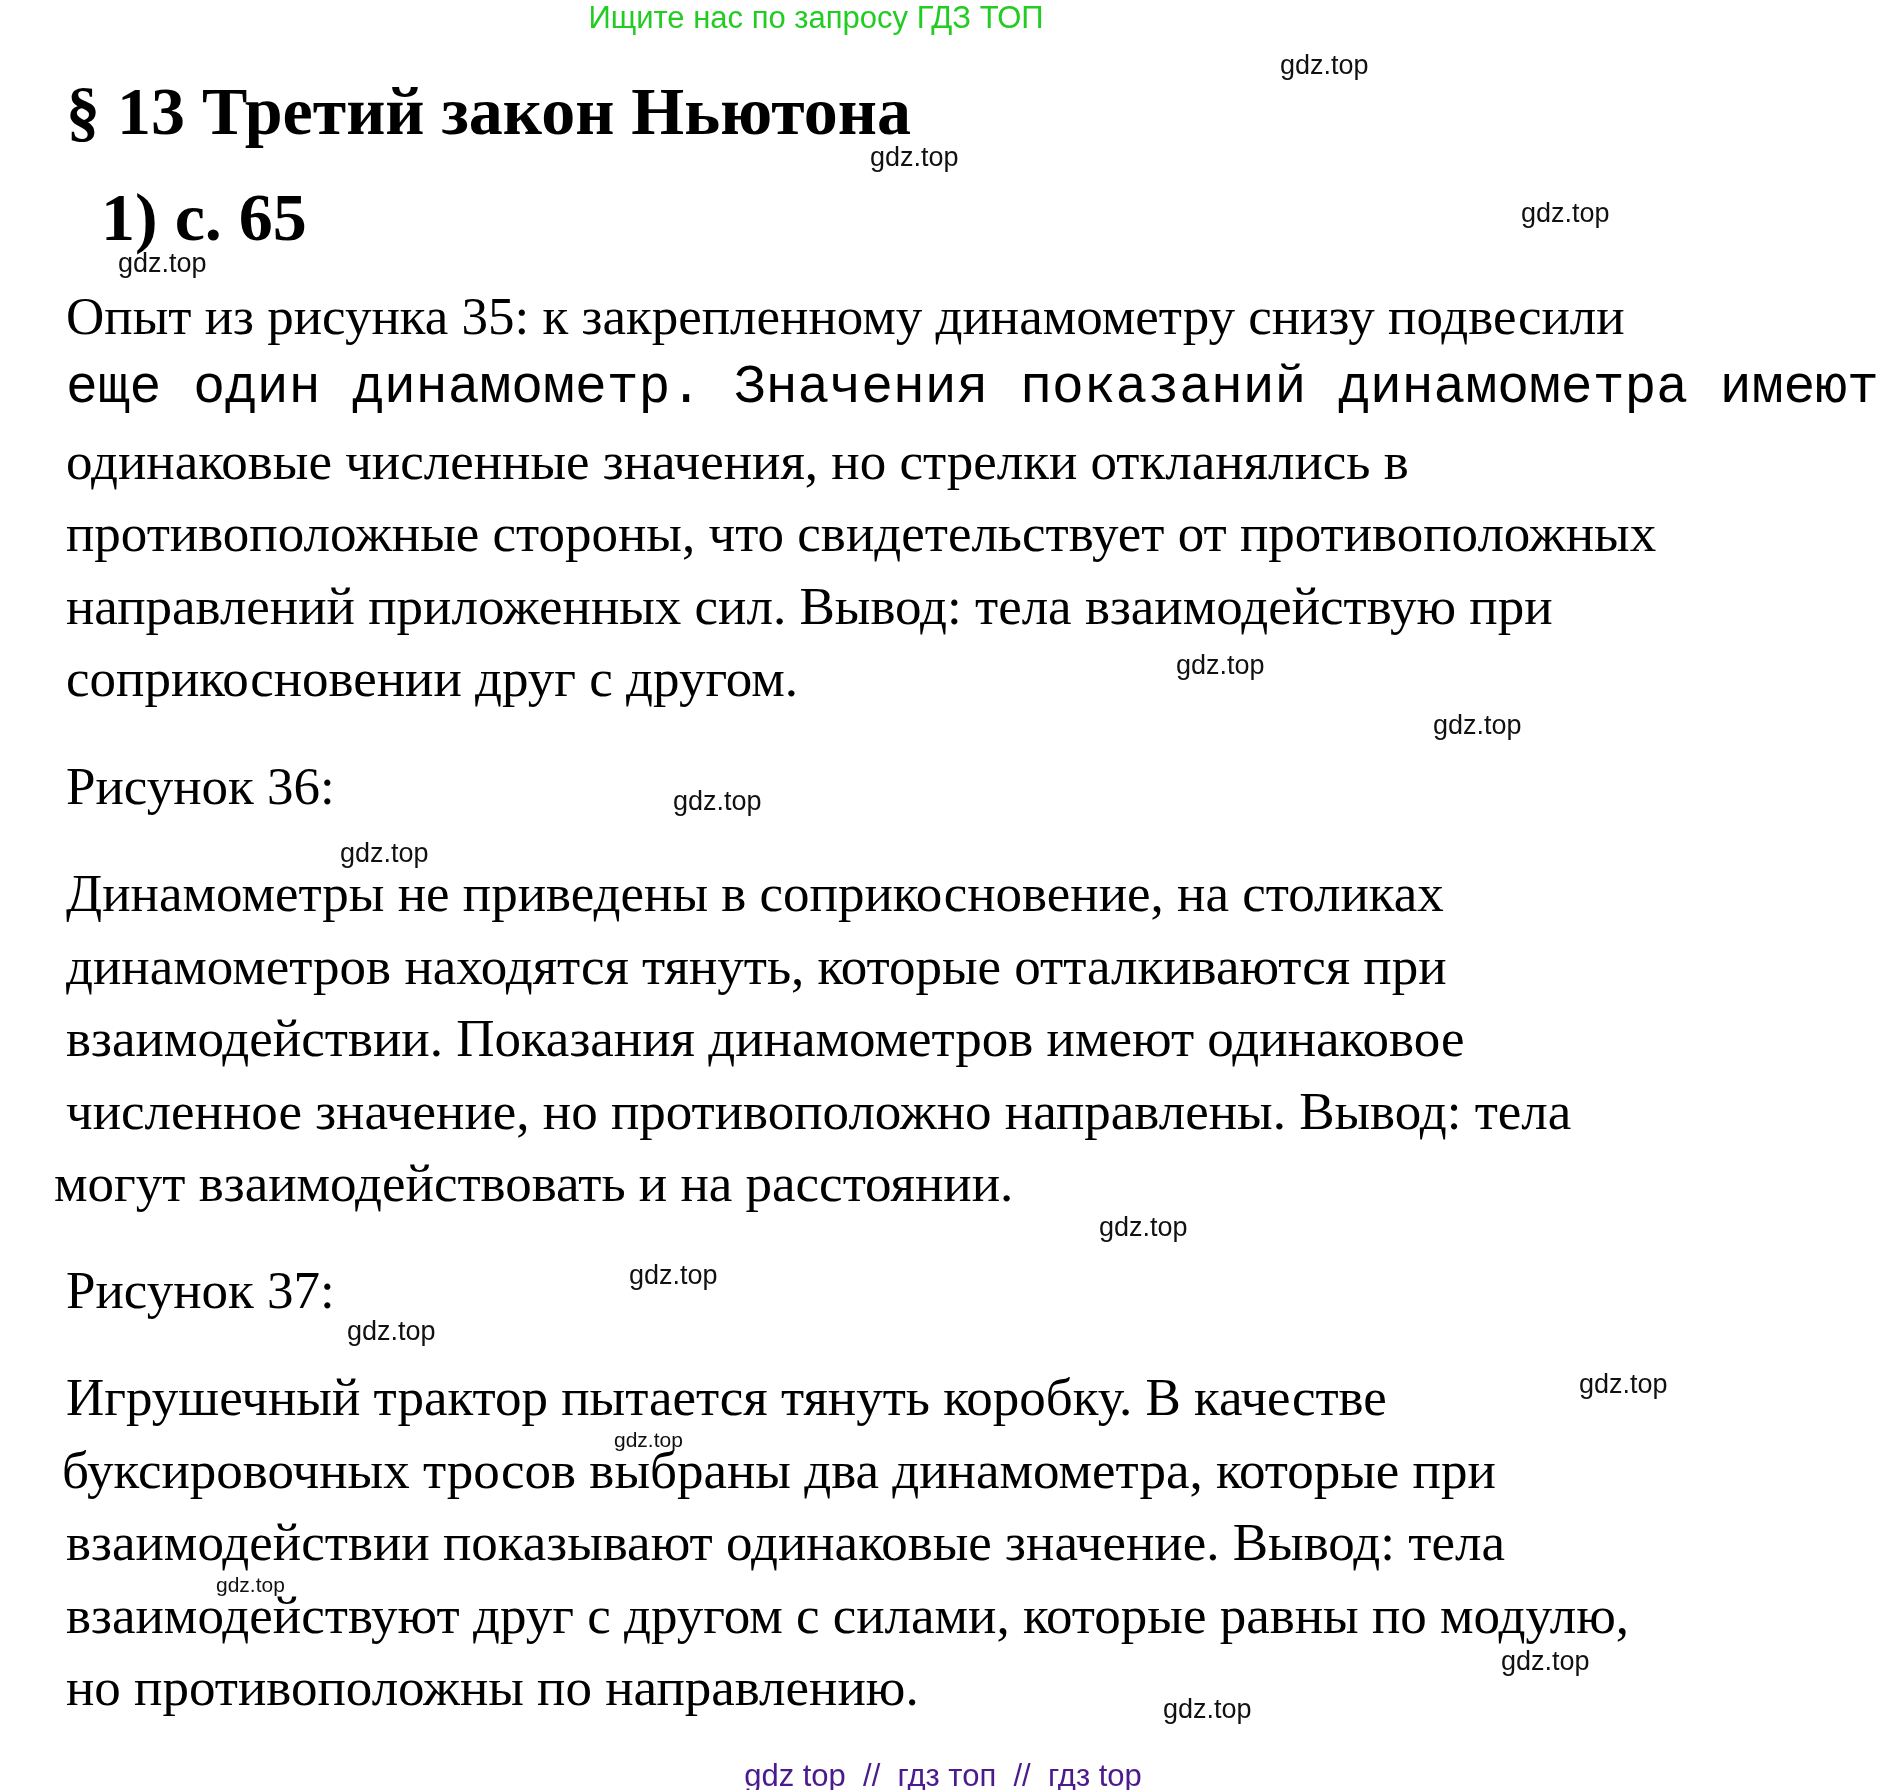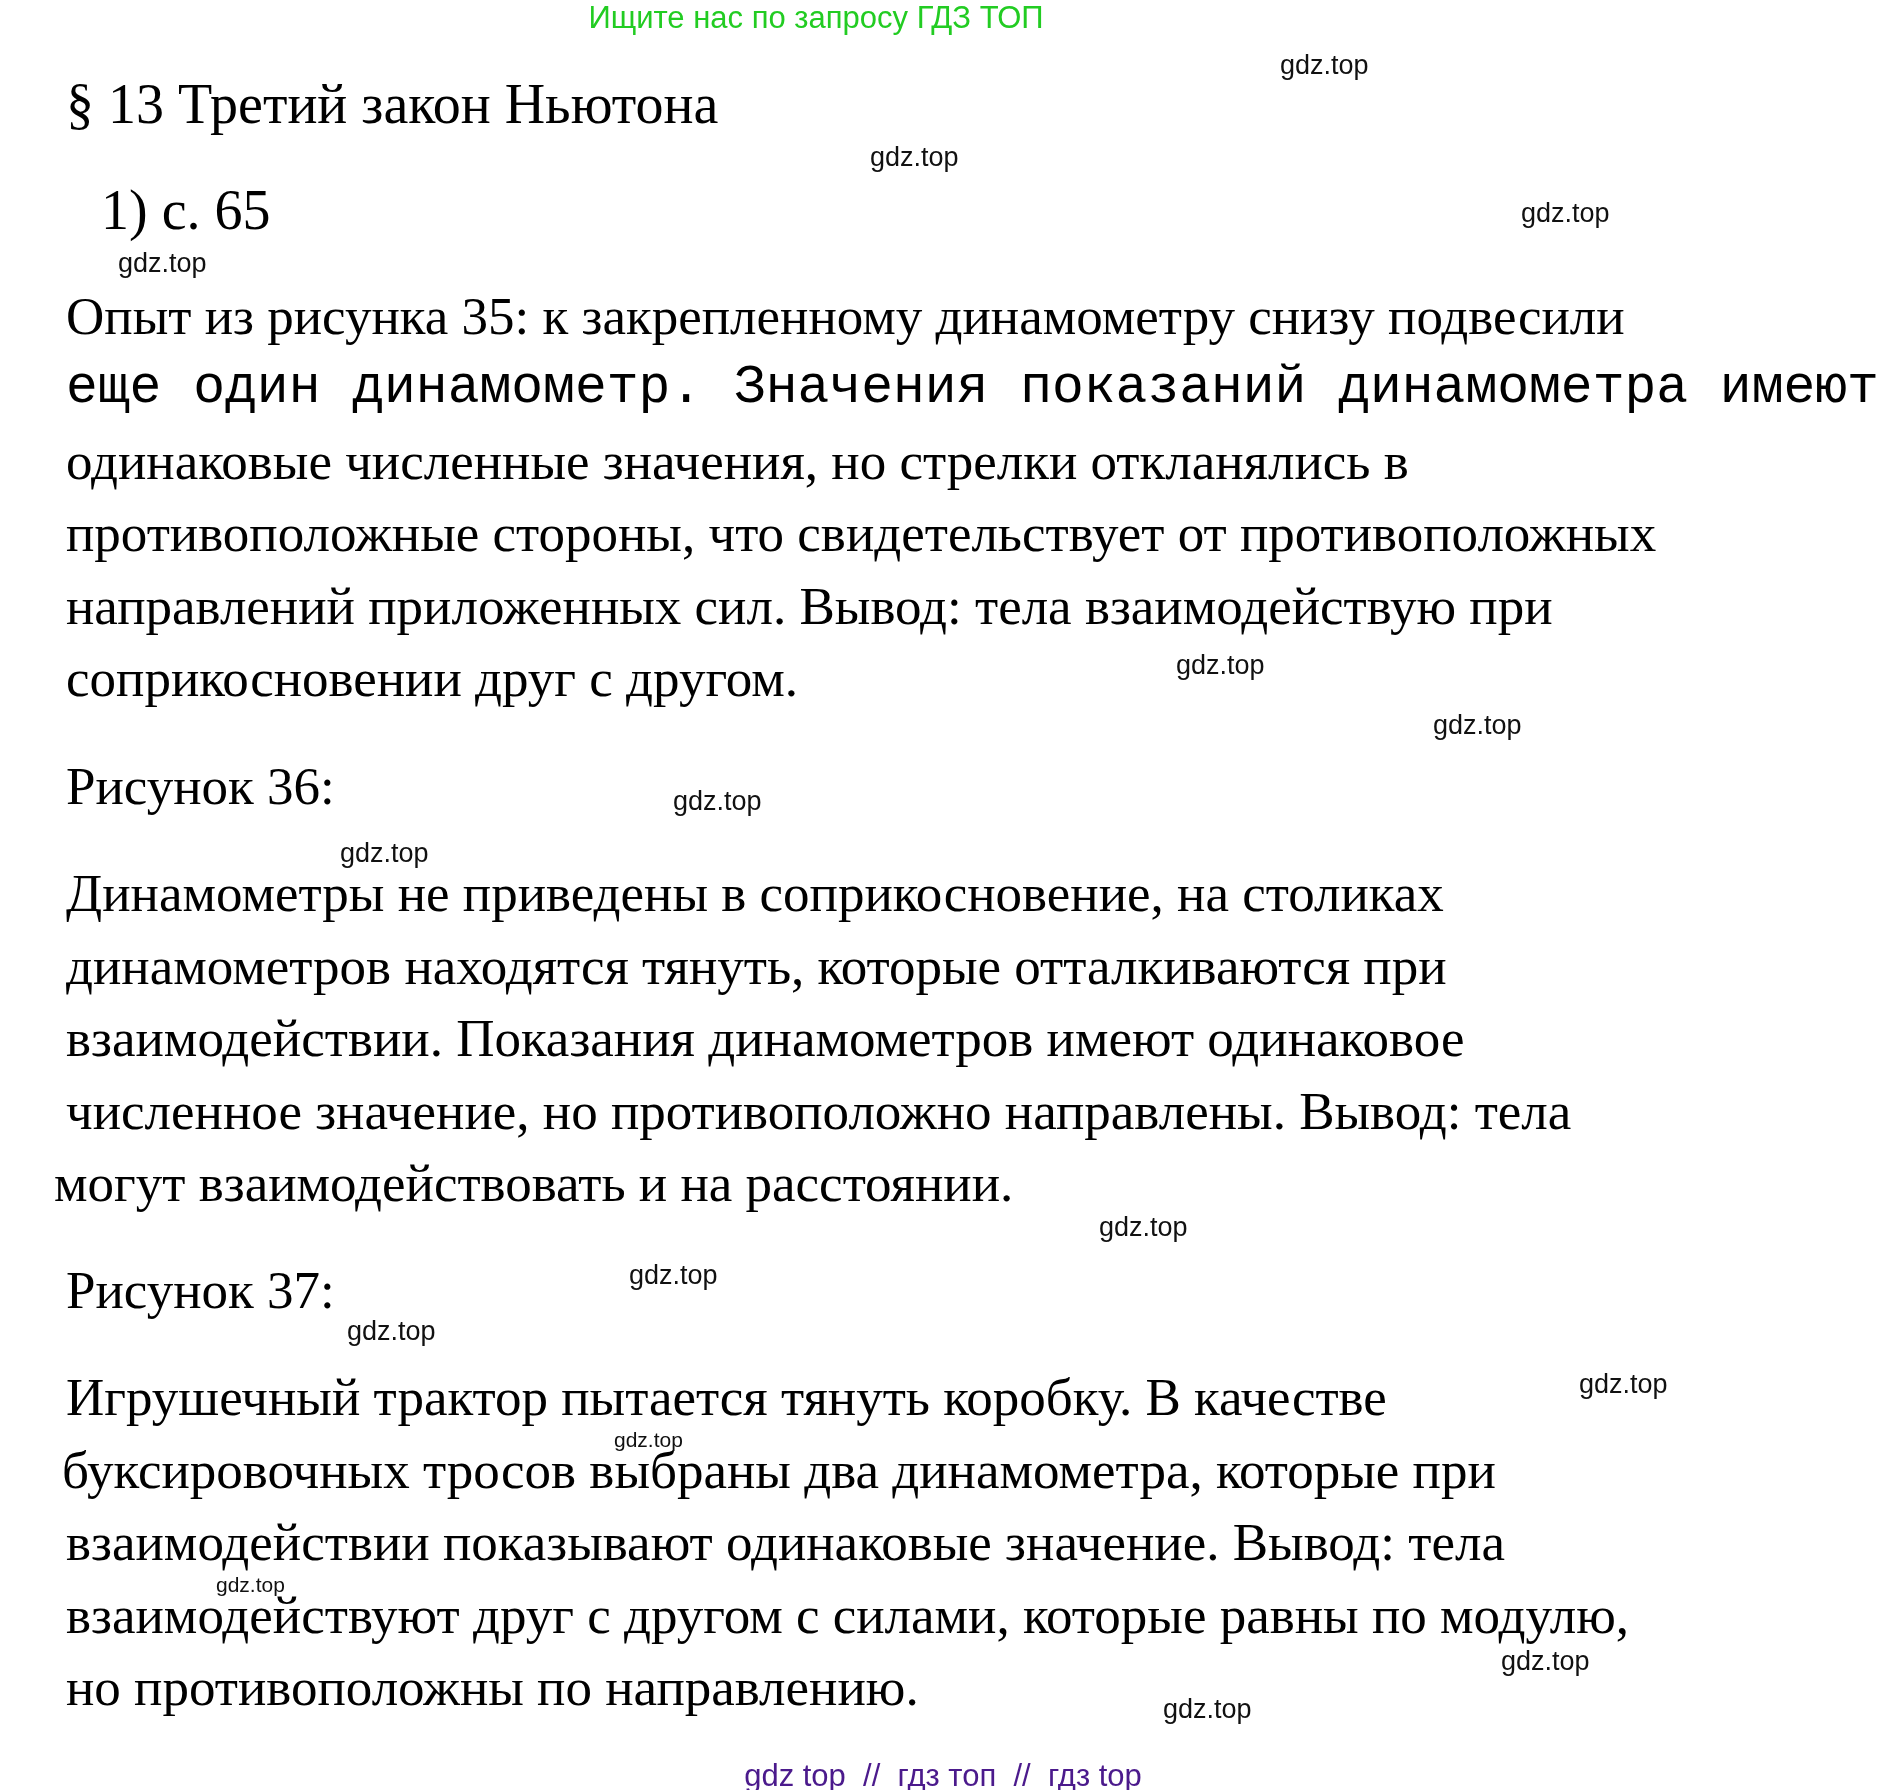--- a/index.html
+++ b/index.html
@@ -1,20 +1,20 @@
 <!DOCTYPE html>
 <html><head>
 <meta charset="utf-8">
 <style>
   html, body { margin:0; padding:0; background:#ffffff; }
   body { width:1886px; height:1790px; position:relative; overflow:hidden; }
   .banner { position:absolute; left:0; width:1632px; top:0; text-align:center;
     font-family:"Liberation Sans", sans-serif; font-size:31px; color:#22cc22; line-height:36px; }
   .serif { position:absolute; font-family:"Liberation Serif", serif; color:#000; white-space:nowrap; }
-  .title { font-size:56px; }
+  .title { font-size:68px;font-weight:bold; }
   .body { font-size:53px; }
   .wm { position:absolute; font-family:"Liberation Sans", sans-serif; font-size:27px; color:#111; white-space:nowrap; }
   .wm.small { font-size:21px; }
   .footer { position:absolute; left:0; width:1886px; top:1758px; text-align:center;
     font-family:"Liberation Sans", sans-serif; font-size:31px; color:#4b1a8c; white-space:pre; }
 </style>
 </head>
 <body>
 
 <div class="banner">Ищите нас по запросу ГДЗ ТОП</div>

